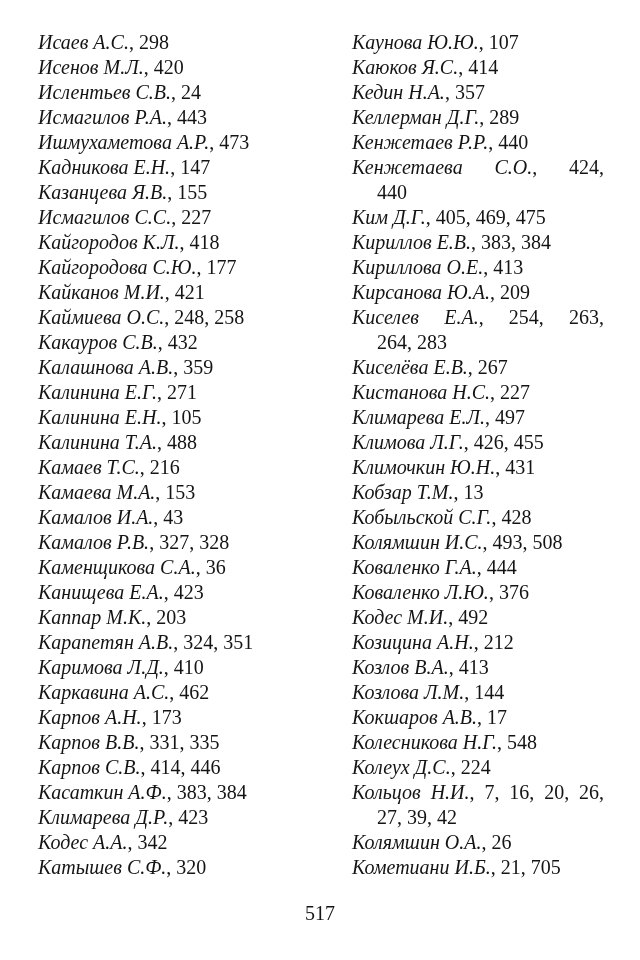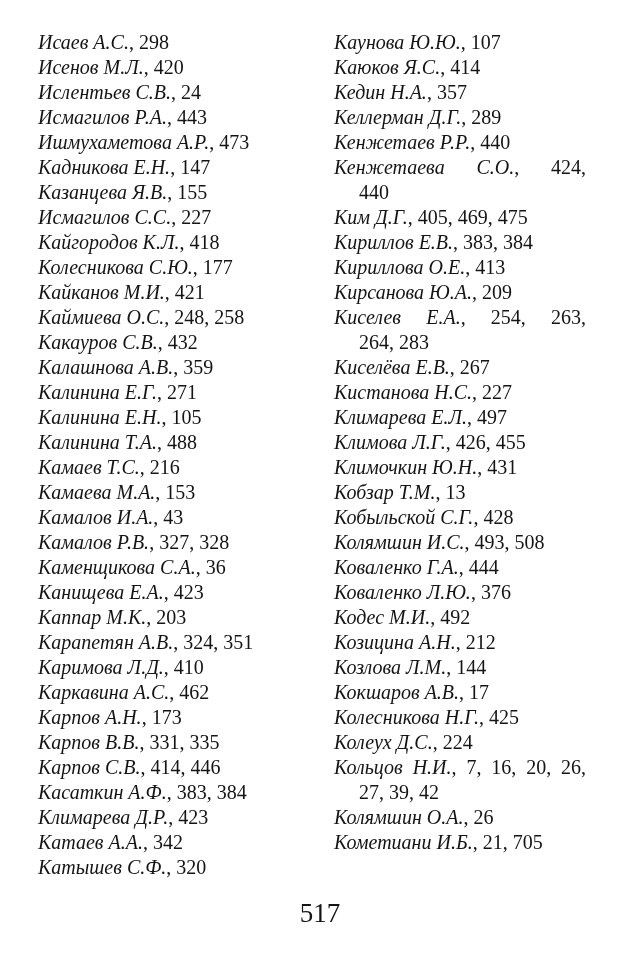--- a/index.html
+++ b/index.html
@@ -7,21 +7,21 @@
     width: 640px; height: 960px;
     background: #ffffff;
     font-family: "Liberation Serif", serif;
     color: #141414;
     overflow: hidden;
   }
   .page { position: relative; width: 640px; height: 960px; background: #ffffff; }
   .columns {
     display: flex;
     padding: 30px 0 0 38px;
-    gap: 44px;
+    gap: 62px;
   }
   .col { width: 252px; flex: 0 0 252px; }
   .entry {
     margin: 0;
     font-size: 20px;
     line-height: 25px;
     padding-left: 25px;
     text-indent: -25px;
     white-space: normal;
   }
@@ -37,42 +37,42 @@
     display: block;
     padding-left: 25px;
     text-align: left;
   }
   .footer {
     position: absolute;
     top: 901px;
     left: 0;
     width: 640px;
     text-align: center;
-    font-size: 27px;
+    font-size: 20px;
     line-height: 25px;
     font-style: normal;
   }
 </style>
 </head>
 <body>
 
 <div class="page">
   <div class="columns">
 
     <div class="col">
       <p class="entry"><span class="name">Исаев А.С.</span><span class="sep">, </span><span class="pages">298</span></p>
       <p class="entry"><span class="name">Исенов М.Л.</span><span class="sep">, </span><span class="pages">420</span></p>
       <p class="entry"><span class="name">Ислентьев С.В.</span><span class="sep">, </span><span class="pages">24</span></p>
       <p class="entry"><span class="name">Исмагилов Р.А.</span><span class="sep">, </span><span class="pages">443</span></p>
       <p class="entry"><span class="name">Ишмухаметова А.Р.</span><span class="sep">, </span><span class="pages">473</span></p>
       <p class="entry"><span class="name">Кадникова Е.Н.</span><span class="sep">, </span><span class="pages">147</span></p>
       <p class="entry"><span class="name">Казанцева Я.В.</span><span class="sep">, </span><span class="pages">155</span></p>
       <p class="entry"><span class="name">Исмагилов С.С.</span><span class="sep">, </span><span class="pages">227</span></p>
       <p class="entry"><span class="name">Кайгородов К.Л.</span><span class="sep">, </span><span class="pages">418</span></p>
-      <p class="entry"><span class="name">Колесникова С.Ю.</span><span class="sep">, </span><span class="pages">177</span></p>
+      <p class="entry"><span class="name">Кайгородова С.Ю.</span><span class="sep">, </span><span class="pages">177</span></p>
       <p class="entry"><span class="name">Кайканов М.И.</span><span class="sep">, </span><span class="pages">421</span></p>
       <p class="entry"><span class="name">Каймиева О.С.</span><span class="sep">, </span><span class="pages">248, 258</span></p>
       <p class="entry"><span class="name">Какауров С.В.</span><span class="sep">, </span><span class="pages">432</span></p>
       <p class="entry"><span class="name">Калашнова А.В.</span><span class="sep">, </span><span class="pages">359</span></p>
       <p class="entry"><span class="name">Калинина Е.Г.</span><span class="sep">, </span><span class="pages">271</span></p>
       <p class="entry"><span class="name">Калинина Е.Н.</span><span class="sep">, </span><span class="pages">105</span></p>
       <p class="entry"><span class="name">Калинина Т.А.</span><span class="sep">, </span><span class="pages">488</span></p>
       <p class="entry"><span class="name">Камаев Т.С.</span><span class="sep">, </span><span class="pages">216</span></p>
       <p class="entry"><span class="name">Камаева М.А.</span><span class="sep">, </span><span class="pages">153</span></p>
       <p class="entry"><span class="name">Камалов И.А.</span><span class="sep">, </span><span class="pages">43</span></p>
@@ -81,21 +81,21 @@
       <p class="entry"><span class="name">Канищева Е.А.</span><span class="sep">, </span><span class="pages">423</span></p>
       <p class="entry"><span class="name">Каппар М.К.</span><span class="sep">, </span><span class="pages">203</span></p>
       <p class="entry"><span class="name">Карапетян А.В.</span><span class="sep">, </span><span class="pages">324, 351</span></p>
       <p class="entry"><span class="name">Каримова Л.Д.</span><span class="sep">, </span><span class="pages">410</span></p>
       <p class="entry"><span class="name">Каркавина А.С.</span><span class="sep">, </span><span class="pages">462</span></p>
       <p class="entry"><span class="name">Карпов А.Н.</span><span class="sep">, </span><span class="pages">173</span></p>
       <p class="entry"><span class="name">Карпов В.В.</span><span class="sep">, </span><span class="pages">331, 335</span></p>
       <p class="entry"><span class="name">Карпов С.В.</span><span class="sep">, </span><span class="pages">414, 446</span></p>
       <p class="entry"><span class="name">Касаткин А.Ф.</span><span class="sep">, </span><span class="pages">383, 384</span></p>
       <p class="entry"><span class="name">Климарева Д.Р.</span><span class="sep">, </span><span class="pages">423</span></p>
-      <p class="entry"><span class="name">Катаев А.А.</span><span class="sep">, </span><span class="pages">342</span></p>
+      <p class="entry"><span class="name">Кодес А.А.</span><span class="sep">, </span><span class="pages">342</span></p>
       <p class="entry"><span class="name">Катышев С.Ф.</span><span class="sep">, </span><span class="pages">320</span></p>
     </div>
 
     <div class="col">
       <p class="entry"><span class="name">Каунова Ю.Ю.</span><span class="sep">, </span><span class="pages">107</span></p>
       <p class="entry"><span class="name">Каюков Я.С.</span><span class="sep">, </span><span class="pages">414</span></p>
       <p class="entry"><span class="name">Кедин Н.А.</span><span class="sep">, </span><span class="pages">357</span></p>
       <p class="entry"><span class="name">Келлерман Д.Г.</span><span class="sep">, </span><span class="pages">289</span></p>
       <p class="entry"><span class="name">Кенжетаев Р.Р.</span><span class="sep">, </span><span class="pages">440</span></p>
       <p class="entry wrap">
@@ -115,23 +115,24 @@
       <p class="entry"><span class="name">Климарева Е.Л.</span><span class="sep">, </span><span class="pages">497</span></p>
       <p class="entry"><span class="name">Климова Л.Г.</span><span class="sep">, </span><span class="pages">426, 455</span></p>
       <p class="entry"><span class="name">Климочкин Ю.Н.</span><span class="sep">, </span><span class="pages">431</span></p>
       <p class="entry"><span class="name">Кобзар Т.М.</span><span class="sep">, </span><span class="pages">13</span></p>
       <p class="entry"><span class="name">Кобыльской С.Г.</span><span class="sep">, </span><span class="pages">428</span></p>
       <p class="entry"><span class="name">Колямшин И.С.</span><span class="sep">, </span><span class="pages">493, 508</span></p>
       <p class="entry"><span class="name">Коваленко Г.А.</span><span class="sep">, </span><span class="pages">444</span></p>
       <p class="entry"><span class="name">Коваленко Л.Ю.</span><span class="sep">, </span><span class="pages">376</span></p>
       <p class="entry"><span class="name">Кодес М.И.</span><span class="sep">, </span><span class="pages">492</span></p>
       <p class="entry"><span class="name">Козицина А.Н.</span><span class="sep">, </span><span class="pages">212</span></p>
+      <p class="entry"><span class="name">Козлов В.А.</span><span class="sep">, </span><span class="pages">413</span></p>
       <p class="entry"><span class="name">Козлова Л.М.</span><span class="sep">, </span><span class="pages">144</span></p>
       <p class="entry"><span class="name">Кокшаров А.В.</span><span class="sep">, </span><span class="pages">17</span></p>
-      <p class="entry"><span class="name">Колесникова Н.Г.</span><span class="sep">, </span><span class="pages">425</span></p>
+      <p class="entry"><span class="name">Колесникова Н.Г.</span><span class="sep">, </span><span class="pages">548</span></p>
       <p class="entry"><span class="name">Колеух Д.С.</span><span class="sep">, </span><span class="pages">224</span></p>
       <p class="entry wrap">
           <span class="l1"><span class="name">Кольцов Н.И.</span><span class="sep">, </span><span class="pages">7, 16, 20, 26,</span></span>
           <span class="l2">27, 39, 42</span>
         </p>
       <p class="entry"><span class="name">Колямшин О.А.</span><span class="sep">, </span><span class="pages">26</span></p>
       <p class="entry"><span class="name">Кометиани И.Б.</span><span class="sep">, </span><span class="pages">21, 705</span></p>
     </div>
 
   </div>

